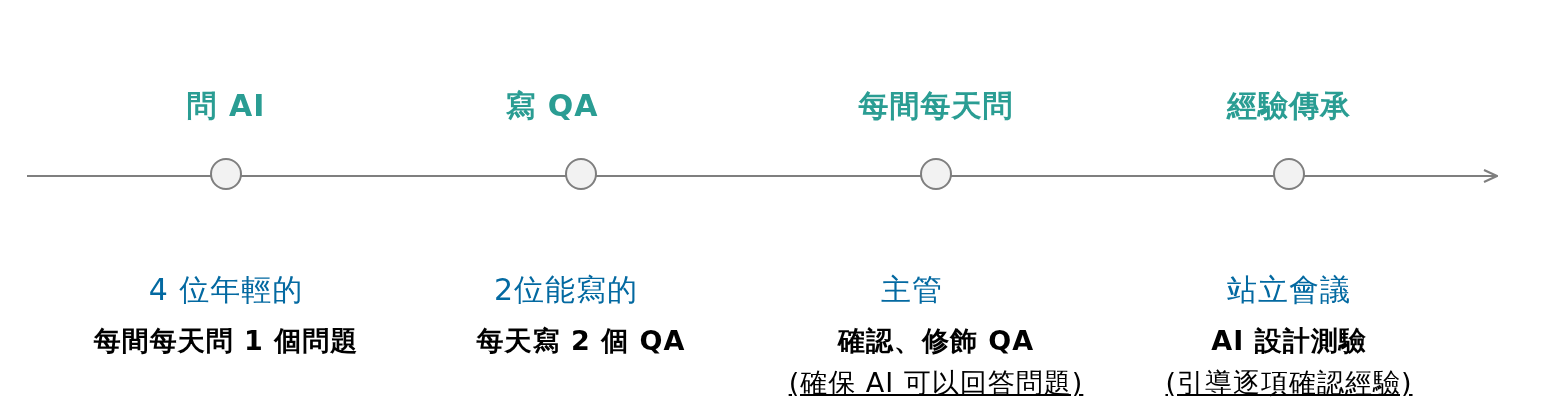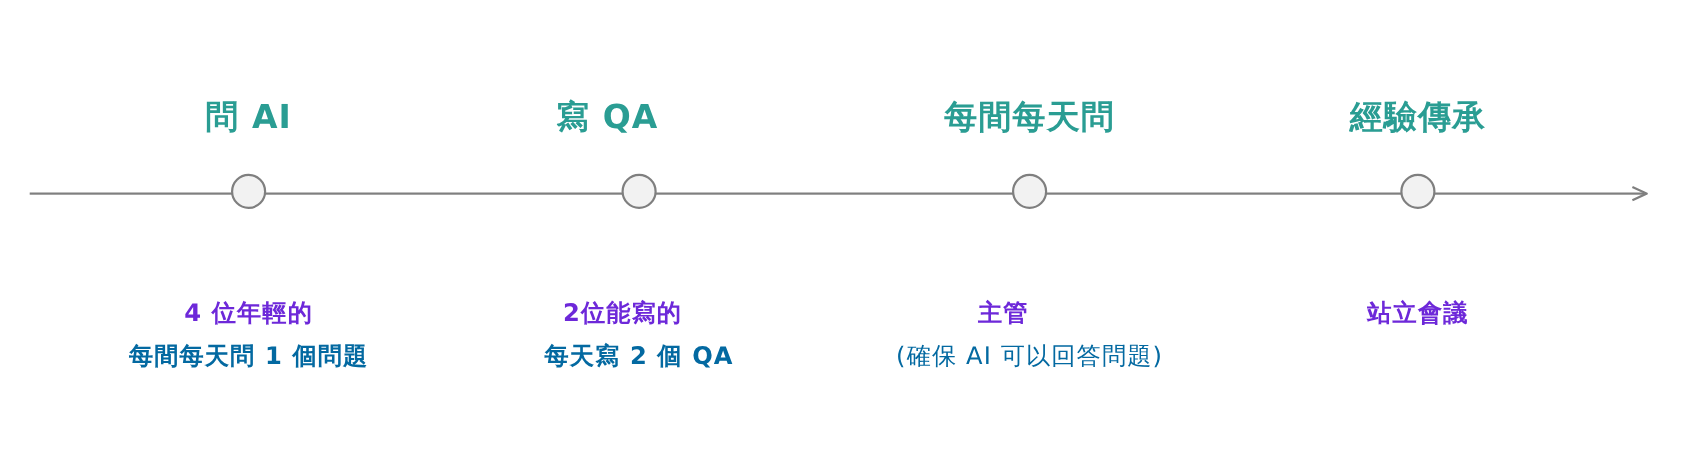--- a/index.html
+++ b/index.html
@@ -4,23 +4,23 @@
 <style>
   html, body { margin:0; padding:0; background:#ffffff; }
   body { width:1547px; height:412px; position:relative; overflow:hidden;
          font-family:"DejaVu Sans","Liberation Sans",sans-serif; }
   .timeline-line { position:absolute; left:27px; top:175px; height:2px; width:1468px; background:#7f7f7f; }
   .arrow-head { position:absolute; left:1482px; top:168px; width:16px; height:16px; }
   .node { position:absolute; top:158px; width:32px; height:32px; border-radius:50%;
           background:#f2f2f2; border:2px solid #7f7f7f; box-sizing:border-box; transform:translateX(-50%); }
   .col { position:absolute; width:360px; transform:translateX(-50%); text-align:center;margin-top:20px; }
   .phase-title { position:absolute; top:66px; font-size:30px; font-weight:bold; color:#2a9d93; letter-spacing:1px; }
-  .actor { position:absolute; top:250px; font-size:22px; font-weight:bold; color:#6d28d9; letter-spacing:1px; }
-  .desc { position:absolute; top:284px; font-size:22px; font-weight:bold; color:#0369a1; line-height:42px; letter-spacing:1px; }
-  .desc .note { font-weight:normal; display:block; }
+  .actor { position:absolute; top:250px; font-size:30px; font-weight:normal; color:#0369a1; letter-spacing:1px; }
+  .desc { position:absolute; top:300px; font-size:27px; font-weight:bold; color:#000000; line-height:42px; letter-spacing:1px; }
+  .desc .note { font-weight:normal; display:block;text-decoration:underline; }
 </style>
 </head>
 <body>
 
 <div>
   <div class="timeline-line"></div>
   <svg class="arrow-head" viewBox="0 0 16 16">
     <polyline points="2,2 15,8 2,14" fill="none" stroke="#7f7f7f" stroke-width="2"></polyline>
   </svg>
 
@@ -35,21 +35,24 @@
   <div class="node" style="left:581px"></div>
   <div class="actor col" style="left:566px">2位能寫的</div>
   <div class="desc col" style="left:581px">
     <span>每天寫 2 個 QA</span>
   </div>
 
   <div class="phase-title col" style="left:936px">每間每天問</div>
   <div class="node" style="left:936px"></div>
   <div class="actor col" style="left:912px">主管</div>
   <div class="desc col" style="left:936px">
+    <span>確認、修飾 QA</span>
     <span class="note">(確保 AI 可以回答問題)</span>
   </div>
 
   <div class="phase-title col" style="left:1289px">經驗傳承</div>
   <div class="node" style="left:1289px"></div>
   <div class="actor col" style="left:1289px">站立會議</div>
   <div class="desc col" style="left:1289px">
+    <span>AI 設計測驗</span>
+    <span class="note">(引導逐項確認經驗)</span>
   </div>
 </div>
 
 </body></html>

